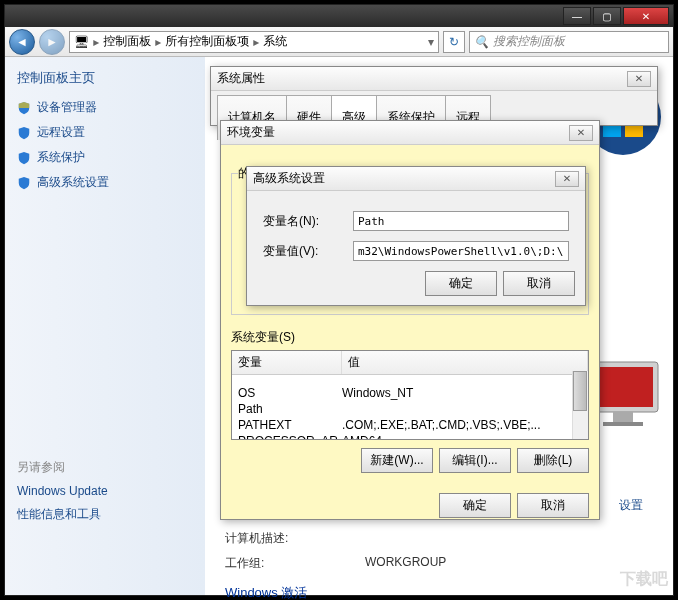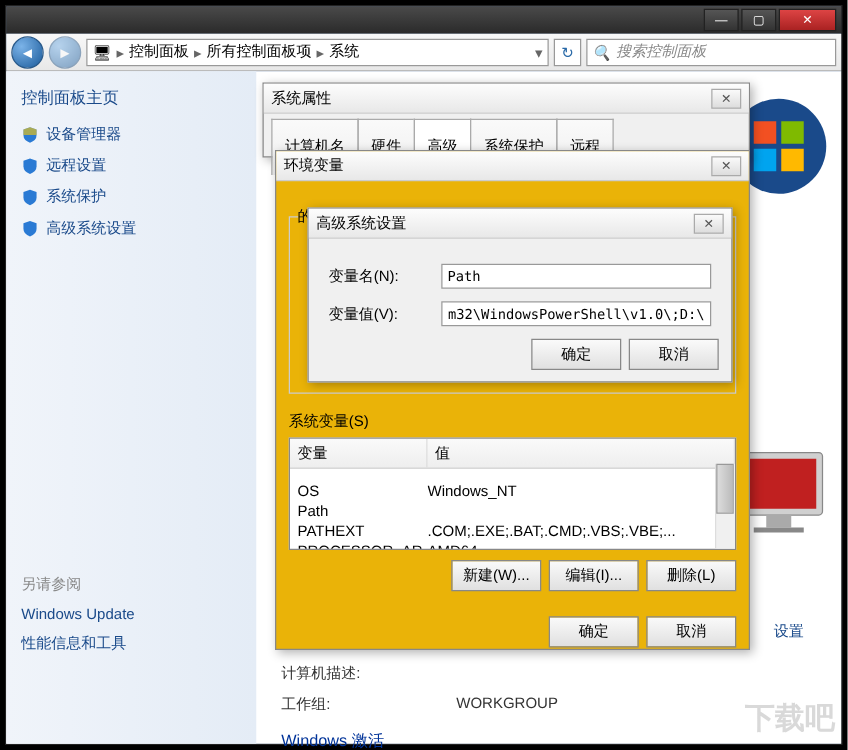--- a/index.html
+++ b/index.html
@@ -25,49 +25,49 @@
 .sidebar-sub { color: #888; margin-bottom: 8px; }
 .main-panel { flex: 1; padding: 20px; position: relative; }
 .info-row { display: flex; margin: 8px 0; }
 .info-label { width: 140px; color: #333; }
 .info-val { color: #333; }
 .logo-area { position: absolute; right: 10px; top: 20px; width: 80px; height: 80px; }
 .monitor-area { position: absolute; right: 10px; top: 300px; width: 80px; height: 70px; }
 
 
 .dialog { position: absolute; background: #f0f0f0; border: 1px solid #888; box-shadow: 2px 2px 8px rgba(0,0,0,0.3); }
-.dlg1 { top: 66px; left: 210px; width: 390px; height: 60px; }
+.dlg1 { top: 66px; left: 210px; width: 448px; height: 60px; }
 .dlg-title { height: 24px; background: linear-gradient(180deg, #fdfdfd 0%, #e8e8e8 100%); border-bottom: 1px solid #ccc; display: flex; align-items: center; justify-content: space-between; padding: 0 6px; }
 .dlg-close { width: 24px; height: 16px; border: 1px solid #aaa; background: linear-gradient(180deg, #fafafa, #ddd); display: flex; align-items: center; justify-content: center; cursor: pointer; font-size: 10px; color: #555; }
 .tabs { display: flex; padding: 4px 6px 0 6px; gap: 0; }
 .tab { padding: 13px 10px; background: linear-gradient(180deg, #fafafa, #eee); border: 1px solid #aaa; border-bottom: none; margin-right: -1px; cursor: pointer; }
 .tab.active { background: #fff; border-bottom: 1px solid #fff; }
 
 
-.dlg2 { top: 120px; left: 220px; width: 380px; height: 400px; background: #eab308; }
+.dlg2 { top: 120px; left: 220px; width: 380px; height: 400px; background: #fef9c3; }
 .dlg-body { padding: 10px; }
 .group-label { margin: 6px 0 4px 0; color: #000; }
 .table-box { border: 1px solid #888; background: #fff; height: 90px; overflow: hidden; position: relative; }
 .table-header { display: flex; background: linear-gradient(180deg, #fafafa, #eee); border-bottom: 1px solid #ccc; }
 .th { padding: 3px 6px; border-right: 1px solid #ddd; }
 .th1 { width: 110px; } .th2 { flex: 1; }
 .table-body { font-family: "SimSun", monospace; font-size: 11px; margin-top: 10px; }
 .tr { display: flex; padding: 1px 0; }
 .td1 { width: 110px; padding-left: 6px; } .td2 { flex: 1; overflow: hidden; white-space: nowrap; }
 .scrollbar { position: absolute; right: 0; top: 20px; bottom: 0; width: 16px; background: #f0f0f0; border-left: 1px solid #ddd; }
 .scrollbar .thumb { position: absolute; top: 0; width: 14px; height: 40px; background: linear-gradient(90deg, #ddd, #bbb); border: 1px solid #999; }
 .btn-row { display: flex; justify-content: flex-end; gap: 6px; margin-top: 8px; }
 .btn { padding: 3px 8px; background: linear-gradient(180deg, #fafafa, #e0e0e0); border: 1px solid #888; cursor: pointer; min-width: 72px; text-align: center; }
 
 
 .dlg3 { top: 166px; left: 246px; width: 340px; height: 140px; background: #f0f0f0; }
 .form-row { display: flex; align-items: center; margin: 10px 6px; gap: 10px; }
 .form-label { width: 80px; }
 .form-input { flex: 1; height: 20px; border: 1px solid #999; background: #fff; padding: 0 4px; font-family: monospace; font-size: 11px; }
-.watermark { position: absolute; right: 10px; bottom: 10px; color: rgba(180,180,180,0.5); font-size: 24px; font-weight: bold; pointer-events: none; }
+.watermark { position: absolute; right: 10px; bottom: 10px; color: rgba(180,180,180,0.5); font-size: 16px; font-weight: bold; pointer-events: none; }
 </style>
 </head>
 <body>
 
 <div class="window-frame">
   <div class="title-bar">
     <div class="win-btn">—</div>
     <div class="win-btn">▢</div>
     <div class="win-btn close">✕</div>
   </div>

